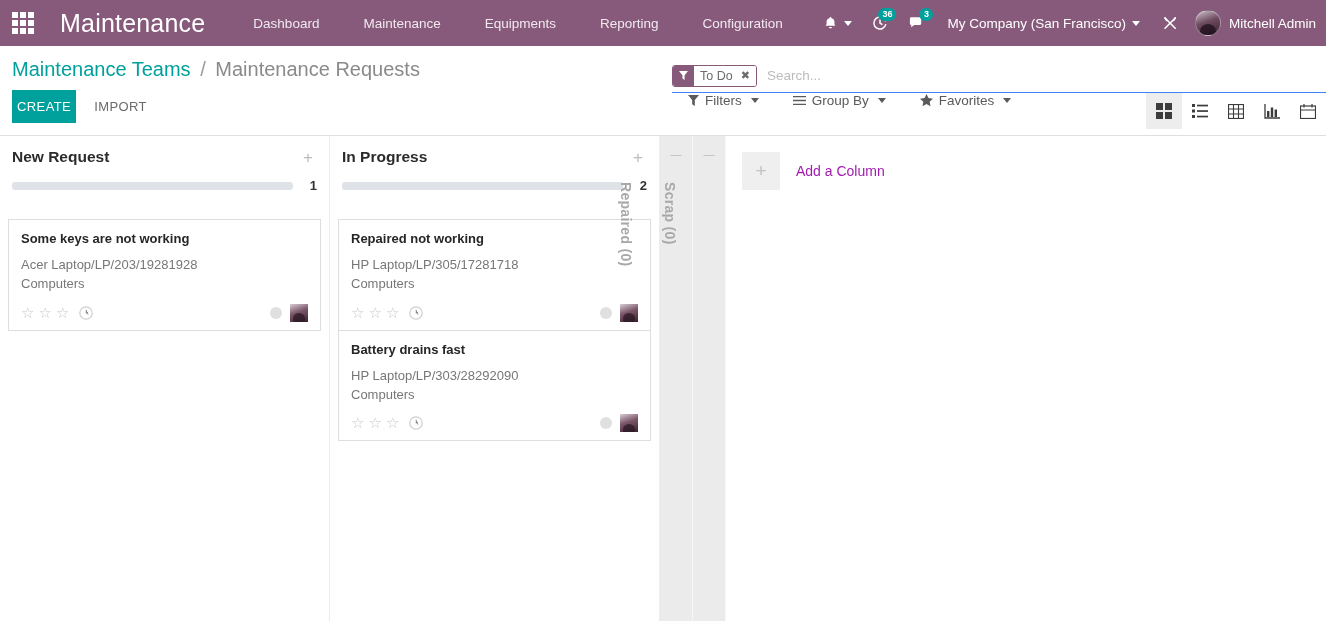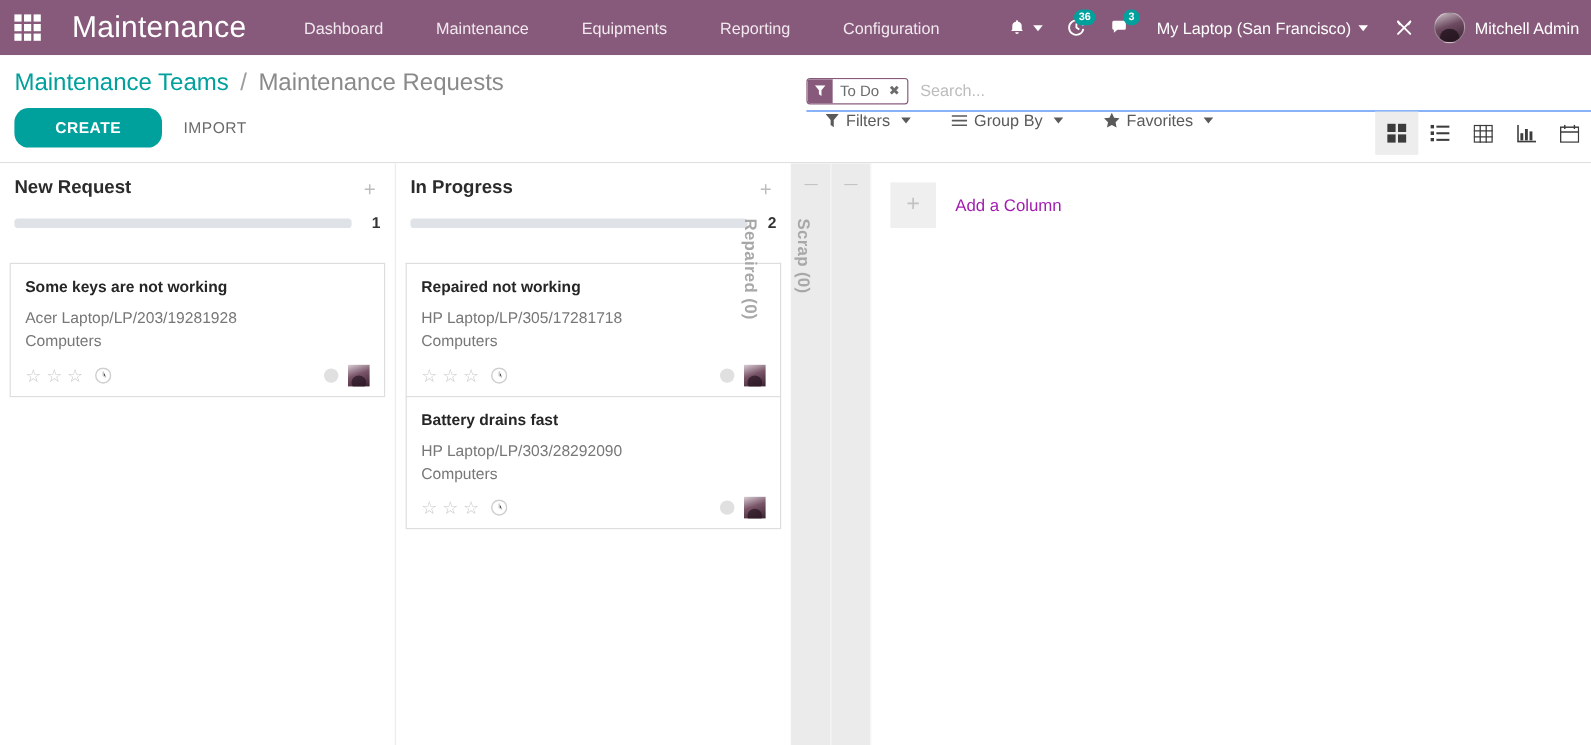--- a/index.html
+++ b/index.html
@@ -64,22 +64,22 @@
   
   .control-panel { background: #fff; border-bottom: 1px solid #dfdfdf;
     position: relative; height: 90px; }
   .breadcrumb { padding: 12px 0 0 12px; font-size: 20px; }
   .bc-link { color: #00A09D; cursor: pointer; }
   .bc-sep { color: #9c9c9c; margin: 0 4px; }
   .bc-current { color: #8a8a8a; }
   .btn-row { padding: 9px 0 0 12px; display: flex; align-items: center; gap: 6px; }
   .btn-create {
     background: #00A09D; color: #fff; border: none; font-size: 13px;
-    font-weight: bold; letter-spacing: .4px; padding: 9px 34px;
-    cursor: pointer; border-radius: 12px;
+    font-weight: normal; letter-spacing: .4px; padding: 9px 5px;
+    cursor: pointer; border-radius: 0;
   }
   .btn-import {
     background: transparent; border: none; color: #6b6b6b; font-size: 13px;
     letter-spacing: .4px; padding: 9px 12px; cursor: pointer;
   }
 
   
   .search-area { position: absolute; left: 672px; right: 0; top: 0;
     height: 90px; }
   .search-row { display: flex; align-items: center; height: 34px;
@@ -207,21 +207,21 @@
     </div>
 
     <div class="nav-icon-btn">
       <svg class="ico" width="17" height="16" viewBox="0 0 18 16">
         <path fill="#fff" d="M2 3.4A1.4 1.4 0 0 1 3.4 2h9.2A1.4 1.4 0 0 1 14 3.4v5.2a1.4 1.4 0 0 1-1.4 1.4H6.6L3.4 12.6V10h-.1A1.4 1.4 0 0 1 2 8.6z"></path>
       </svg>
       <span class="badge-count">3</span>
     </div>
 
     <div class="company-sel">
-      <span>My Laptop (San Francisco)</span>
+      <span>My Company (San Francisco)</span>
       <span class="caret"></span>
     </div>
 
     <div class="nav-icon-btn">
       <svg class="ico" width="17" height="17" viewBox="0 0 18 18">
         <path stroke="#fff" stroke-width="1.7" stroke-linecap="round" d="M3.2 3.2 14 14M14 3.2 3.2 14"></path>
         <path stroke="#fff" stroke-width="1.7" stroke-linecap="round" d="M3.2 3.2l1.6 2.4M14 3.2l-1.6 2.4"></path>
       </svg>
     </div>
 

